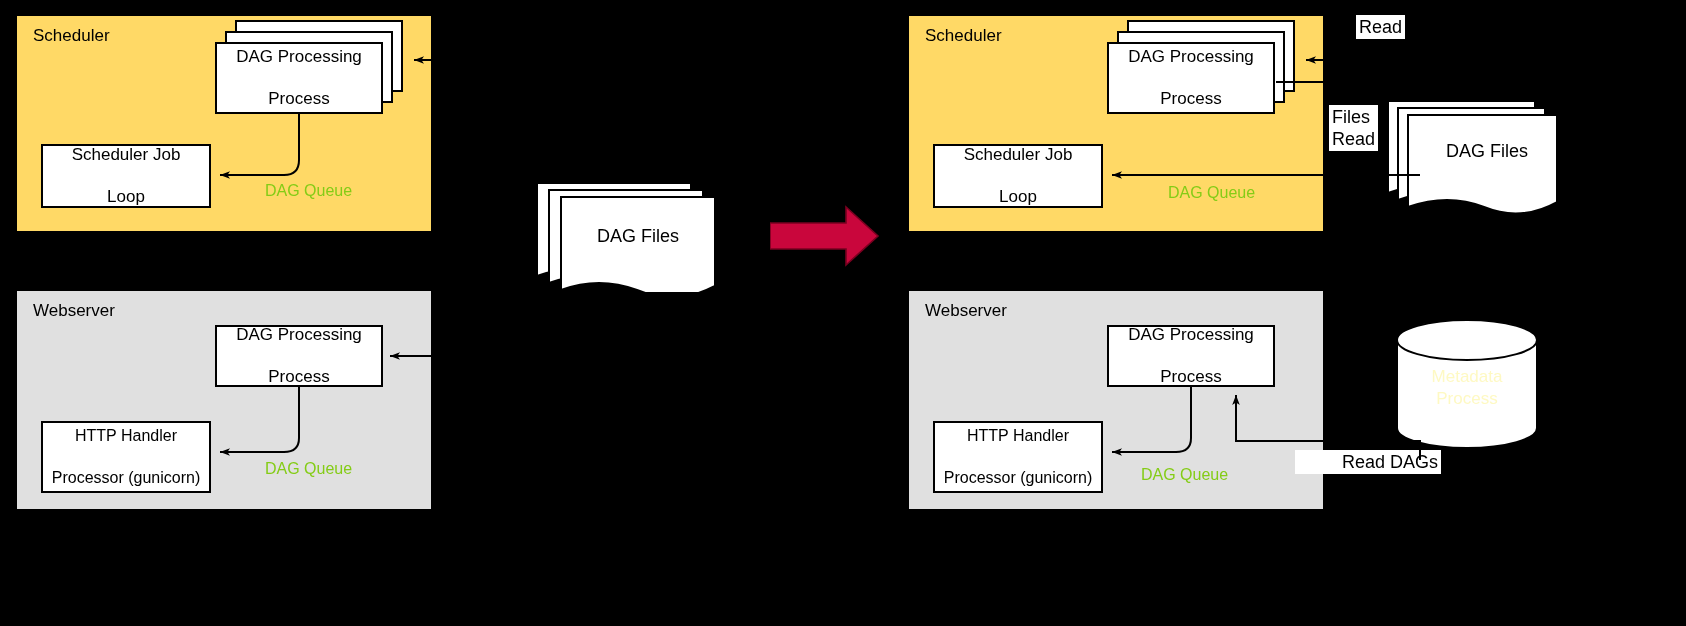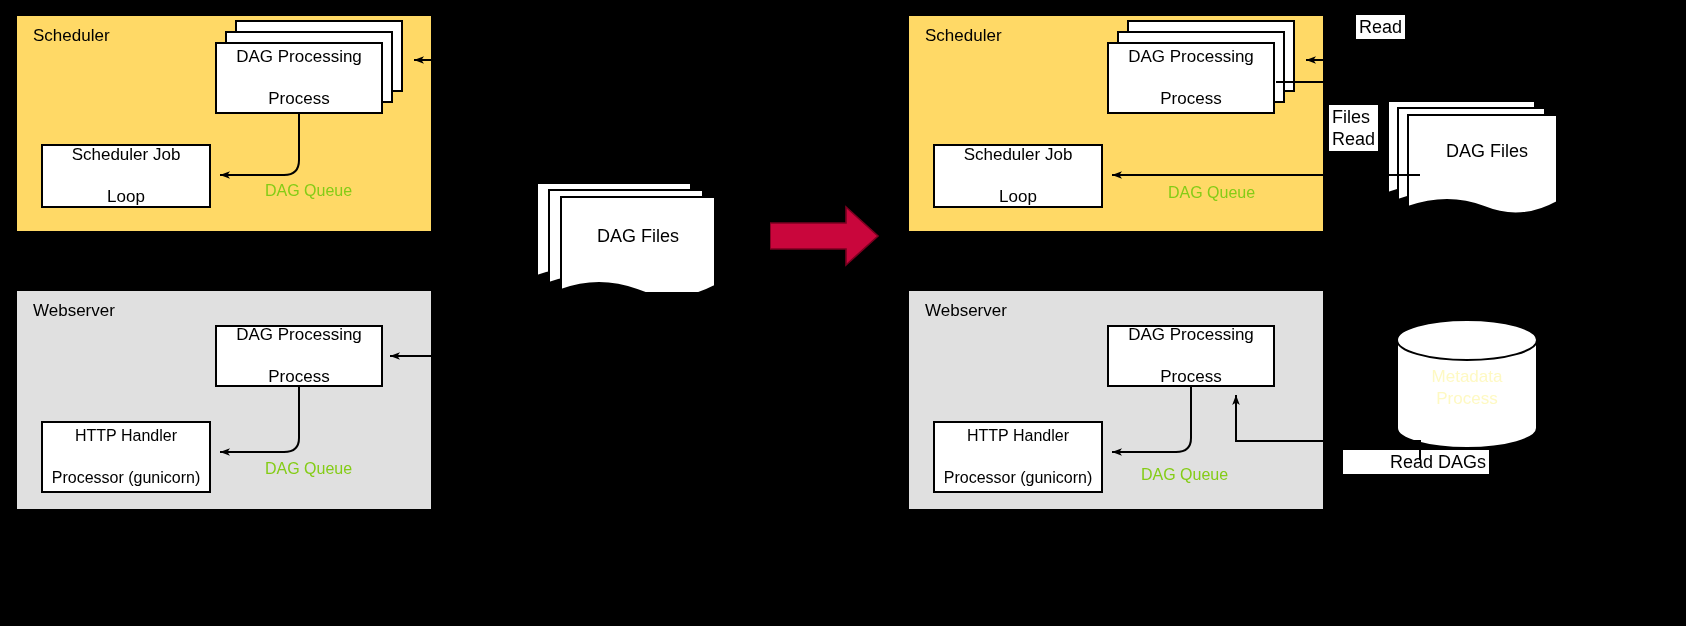--- a/index.html
+++ b/index.html
@@ -211,21 +211,21 @@
     </div>
   </div>
 
   <div class="boxed-label" style="left:1356px; top:15px;">Read</div>
 
   <div class="boxed-label" style="left:1329px; top:105px;">
     <span>Files</span><br>
     <span>Read</span>
   </div>
 
-  <div class="boxed-label" style="left:1343px; top:450px;padding-left:47px;">Read DAGs</div>
+  <div class="boxed-label" style="left:1295px; top:450px;padding-left:47px;">Read DAGs</div>
 
   <svg class="overlay">
     <defs>
       <marker id="ah" markerWidth="12" markerHeight="12" refX="10" refY="5" orient="auto" markerUnits="userSpaceOnUse">
         <path d="M10,5 L0,1.2 L2.6,5 L0,8.8 Z" fill="#000000"></path>
       </marker>
     </defs>
 
     <path d="M470,60 L414,60" fill="none" stroke="#000000" stroke-width="2" marker-end="url(#ah)"></path>
 

